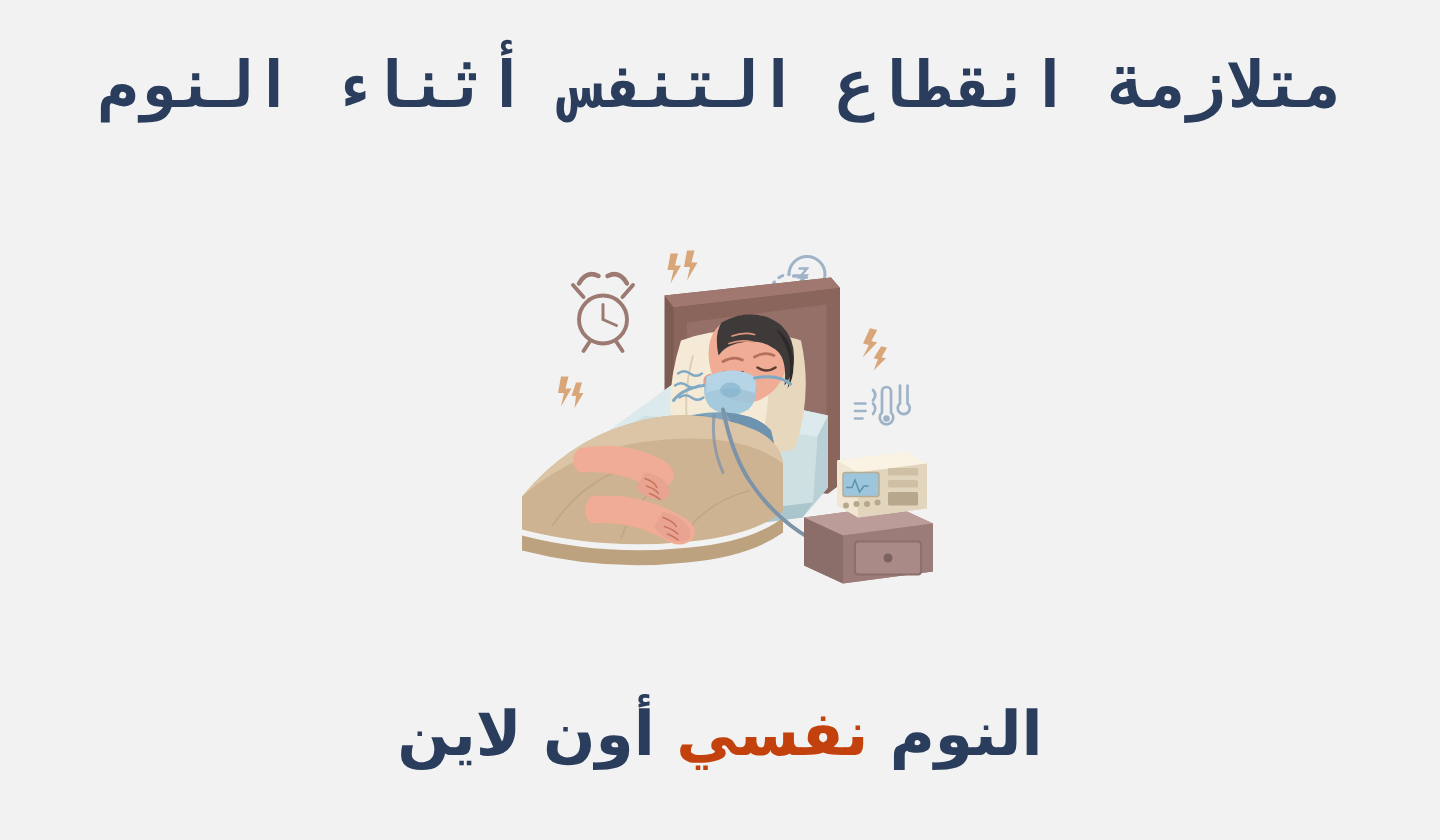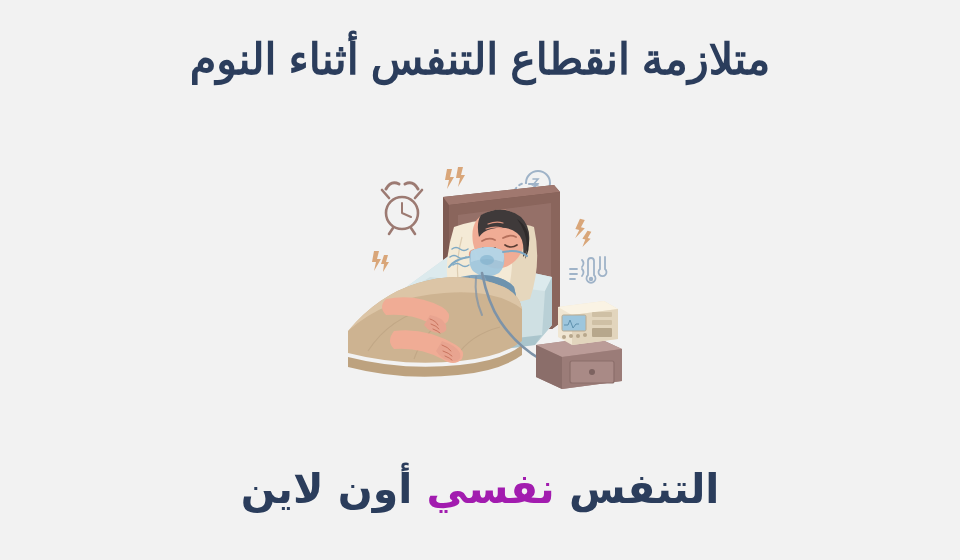--- a/index.html
+++ b/index.html
@@ -34,21 +34,21 @@
     height: 120px;
     display: flex;
     align-items: center;
     justify-content: center;
     padding: 0 60px;
   }
 
   .headline {
     direction: rtl;
     text-align: center;
-    font-family: Liberation Sans, sans-serif;
+    font-family: Liberation Mono, monospace;
     font-weight: 700;
     font-size: 43px;
     line-height: 1.15;
     letter-spacing: 0px;
     color: #2b3d5c;
     white-space: nowrap;
   }
 
   
   .art-zone {
@@ -81,21 +81,21 @@
     direction: rtl;
     text-align: center;
     font-family: "DejaVu Sans", "Liberation Sans", sans-serif;
     font-weight: 700;
     font-size: 41px;
     line-height: 1.2;
     color: #2b3d5c;
     white-space: nowrap;
   }
 
-  .brand .accent { color: #a21caf; }
+  .brand .accent { color: #c2410c; }
   .brand span { display: inline; margin-top: 36px; }
 </style>
 </head>
 <body>
 
 <div class="poster">
 
   <div class="heading-zone">
     <h1 class="headline">متلازمة انقطاع التنفس أثناء النوم</h1>
   </div>
@@ -251,17 +251,17 @@
             <circle cx="255" cy="190" r="2"></circle>
           </g>
         </g>
 
       </svg>
     </div>
   </div>
 
   <div class="brand-zone">
     <div class="brand">
-      <span>التنفس </span><span class="accent">نفسي</span><span> أون لاين</span>
+      <span>النوم </span><span class="accent">نفسي</span><span> أون لاين</span>
     </div>
   </div>
 
 </div>
 
 </body></html>

